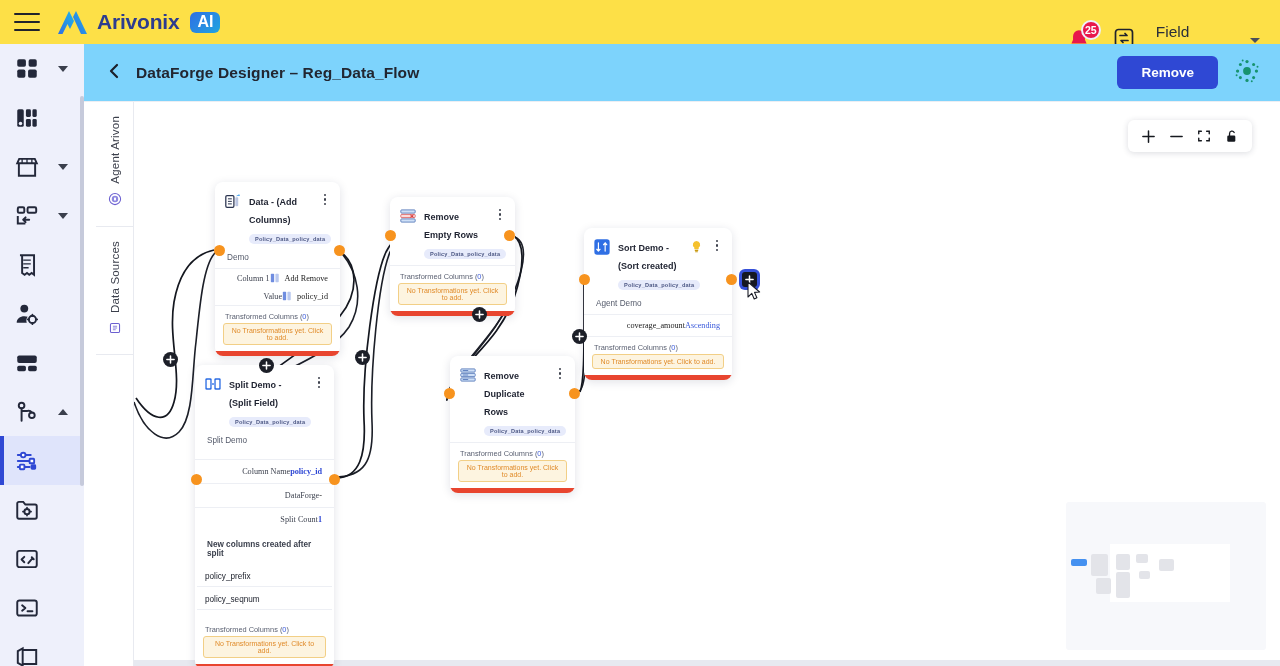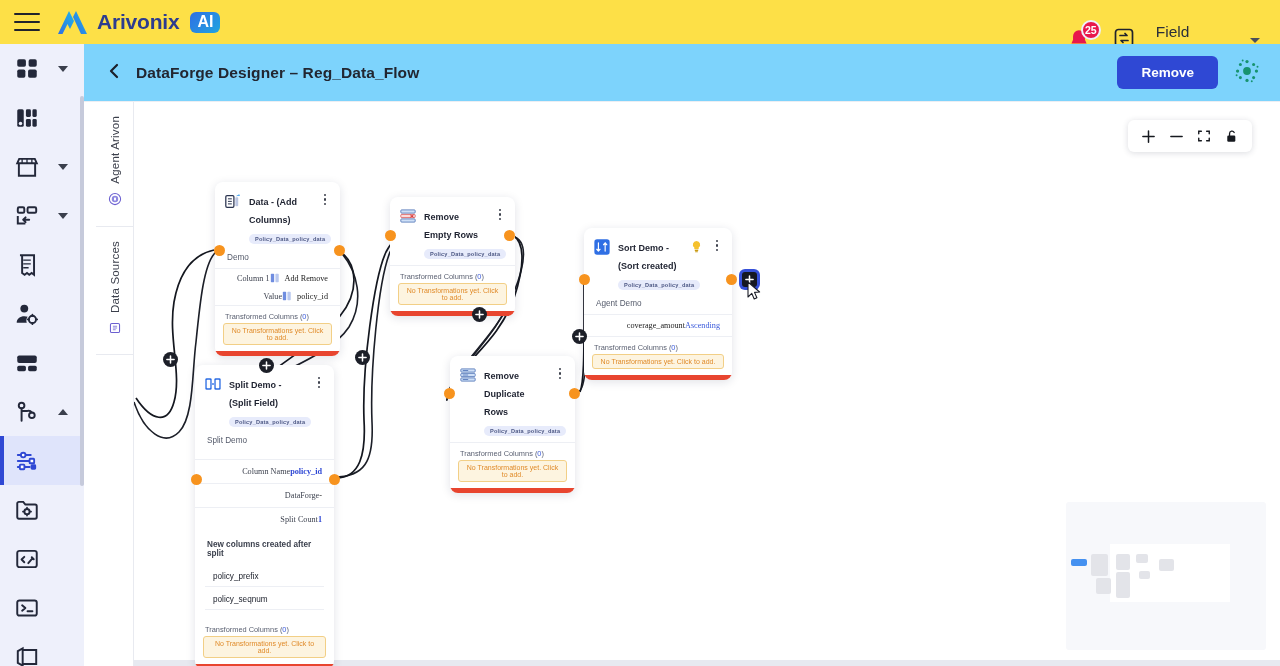--- a/index.html
+++ b/index.html
@@ -162,21 +162,21 @@
     display:flex; align-items:center; justify-content:flex-end;
     padding:4px 12px; font-size:8.2px; color:#3a3f4c;font-family:Liberation Serif, serif;
   }
   .row .rv{ color:#222; }
   .row .rv.blue{ color:#2f48d4; font-weight:700;}
   .row .rv.link{ color:#3b5bdb; }
   .icon-field{ display:flex; align-items:center; gap:5px; }
   .mini-ico{ width:10px; height:10px;}
   .newcols{ font-size:8.2px; color:#3a3f4c; padding:6px 12px 2px;font-weight:bold; }
   .colbox{
-    margin:3px 10px; padding:5px 8px; font-size:8.2px; color:#20242f;
+    margin:3px 2px; padding:5px 8px; font-size:8.2px; color:#20242f;
     border-bottom:1px solid #edeff4;
   }
   .tc-label{ font-size:7.4px; color:#5b6172; padding:6px 10px 2px;}
   .tc-label b{ color:#3b5bdb; font-weight:400;}
   .tc-warn{
     margin:0 8px 6px; background:#fdf4e0; border:1px solid #f2cf86;
     color:#e08b2a; font-size:7px; border-radius:3px; padding:3px 5px; text-align:center;
     cursor:pointer;
   }
   .node-bottom{ height:5px; background:#e8452f; }

